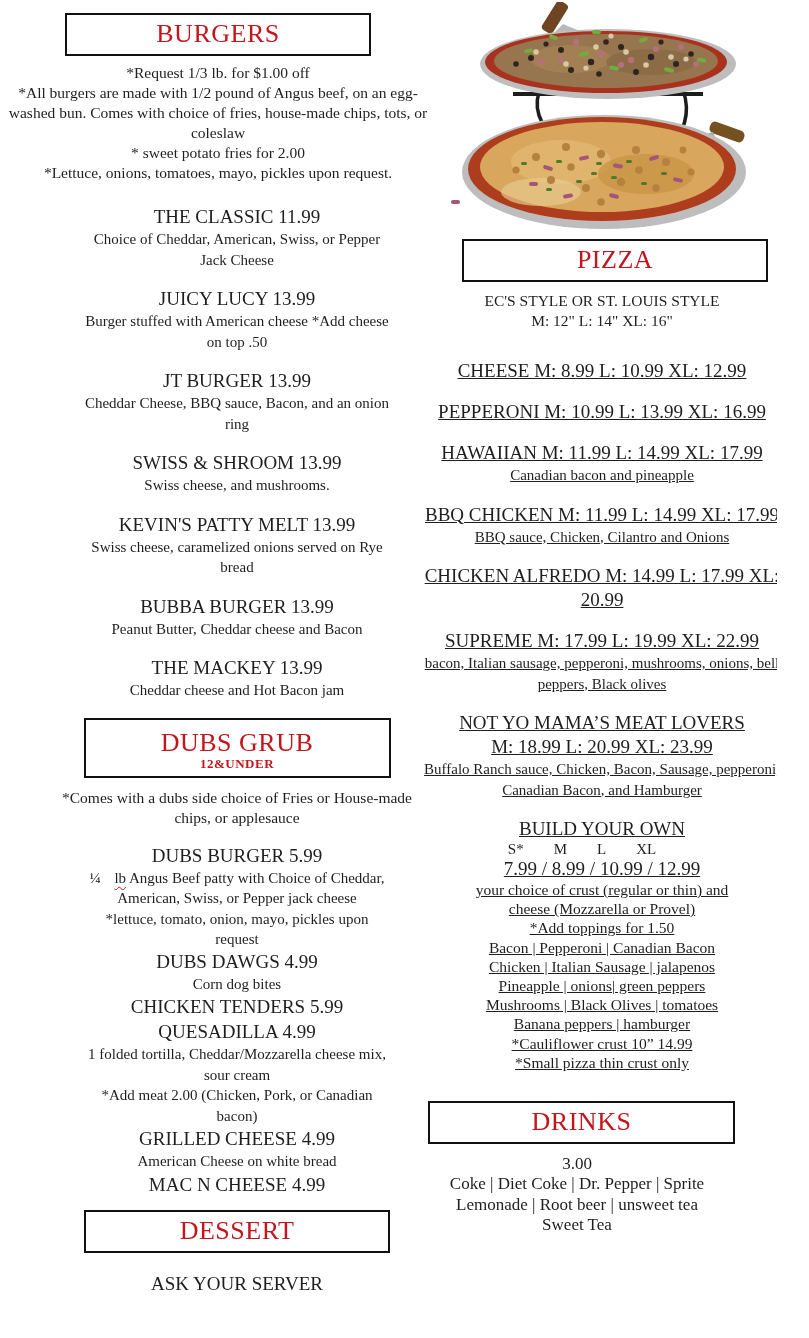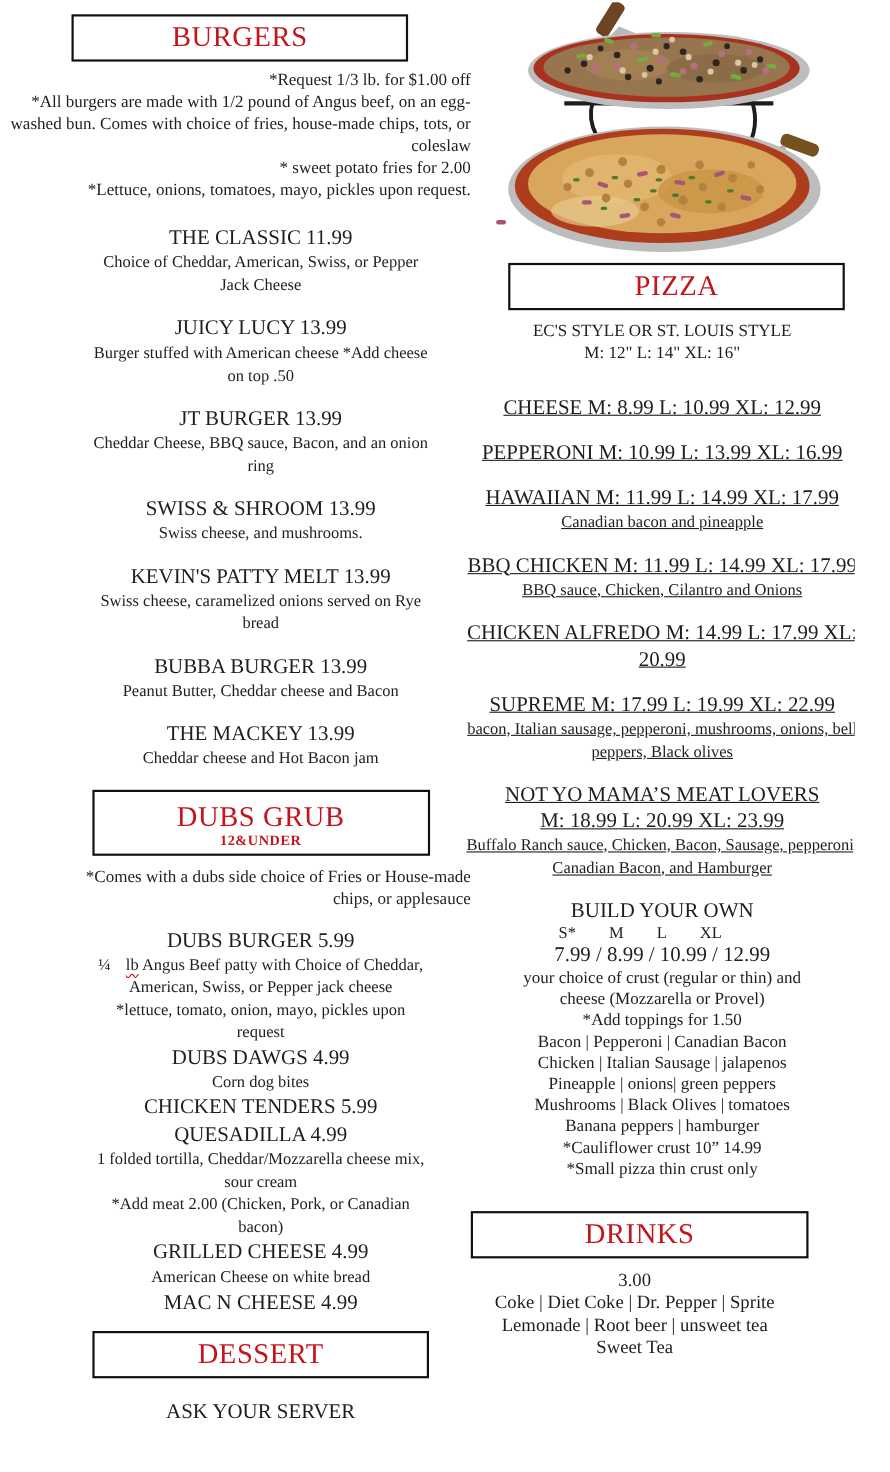--- a/index.html
+++ b/index.html
@@ -4,21 +4,21 @@
 <style>
   html,body{margin:0;padding:0;background:#fff;}
   .page{position:relative;width:777px;height:1338px;background:#fff;overflow:hidden;
         font-family:"Liberation Serif","DejaVu Serif",serif;color:#1e1e1e;}
   .col-left{position:absolute;left:8px;top:0;width:420px;}
   .col-right{position:absolute;left:402px;top:0;width:400px;}
   .hdr-box{border:2px solid #111;background:#fff;text-align:center;
            font-size:26px;letter-spacing:.5px;color:#c3161c;padding:4px 0 5px 0;box-sizing:border-box;}
   .hdr-sub{font-size:13px;font-weight:bold;letter-spacing:.5px;color:#c3161c;margin-top:-2px;}
   .center{text-align:center;}
-  .note{font-size:15.5px;line-height:20px;text-align:right;}
+  .note{font-size:15.5px;line-height:20px;text-align:center;}
   .item{text-align:center;margin-bottom:17px;}
   .item-name{font-size:19px;line-height:24px;}
   .item-desc{font-size:15px;line-height:20.5px;max-width:308px;margin:0 auto;}
   .pz-desc{font-size:15px;line-height:20.5px;max-width:356px;margin:0 auto;}
   .tight .item{margin-bottom:1px;}
   .wavy{text-decoration:underline wavy #cc1111;text-decoration-thickness:1px;text-underline-offset:3px;margin-left:10px;}
   
   .burgers-box{width:306px;margin:13px auto 0 auto;}
   .burgers-notes{margin-top:7px;}
   .shift{margin-left:38px;width:382px;}
@@ -26,21 +26,21 @@
   .dubs-box{width:307px;margin:9px auto 0 auto;padding-top:8px;padding-bottom:4px;}
   .dubs-note{margin-top:10px;}
   .dubs-items{margin-top:16px;}
   .dessert-box{width:306px;margin:13px auto 0 auto;}
   .server-line{font-size:19px;margin-top:20px;}
   
   .pizza-photo-wrap{text-align:center;margin-top:2px;height:233px;}
   .pizza-box{width:306px;margin:4px 0 0 60px;}
   .pizza-style{margin-top:9px;font-size:15.5px;line-height:20px;}
   .pizza-items{margin-top:28px;text-decoration:underline;}
-  .build{margin-top:1px;text-align:center;}
+  .build{margin-top:1px;text-align:center;text-decoration:underline;}
   .build-sizes{font-size:15px;margin:0 40px 0 0;}
   .build-sizes span{display:inline-block;margin:0 15px;}
   .build-prices{font-size:19px;line-height:22px;}
   .build-lines div{font-size:15.5px;line-height:19.2px;}
   .drinks-box{width:307px;margin:29px 0 0 26px;}
   .drinks-text{width:350px;text-align:center;margin-top:9px;}
   .drinks-price{font-size:17px;line-height:21px;}
   .drinks-line{font-size:17px;line-height:20.5px;}
 </style>
 </head>

